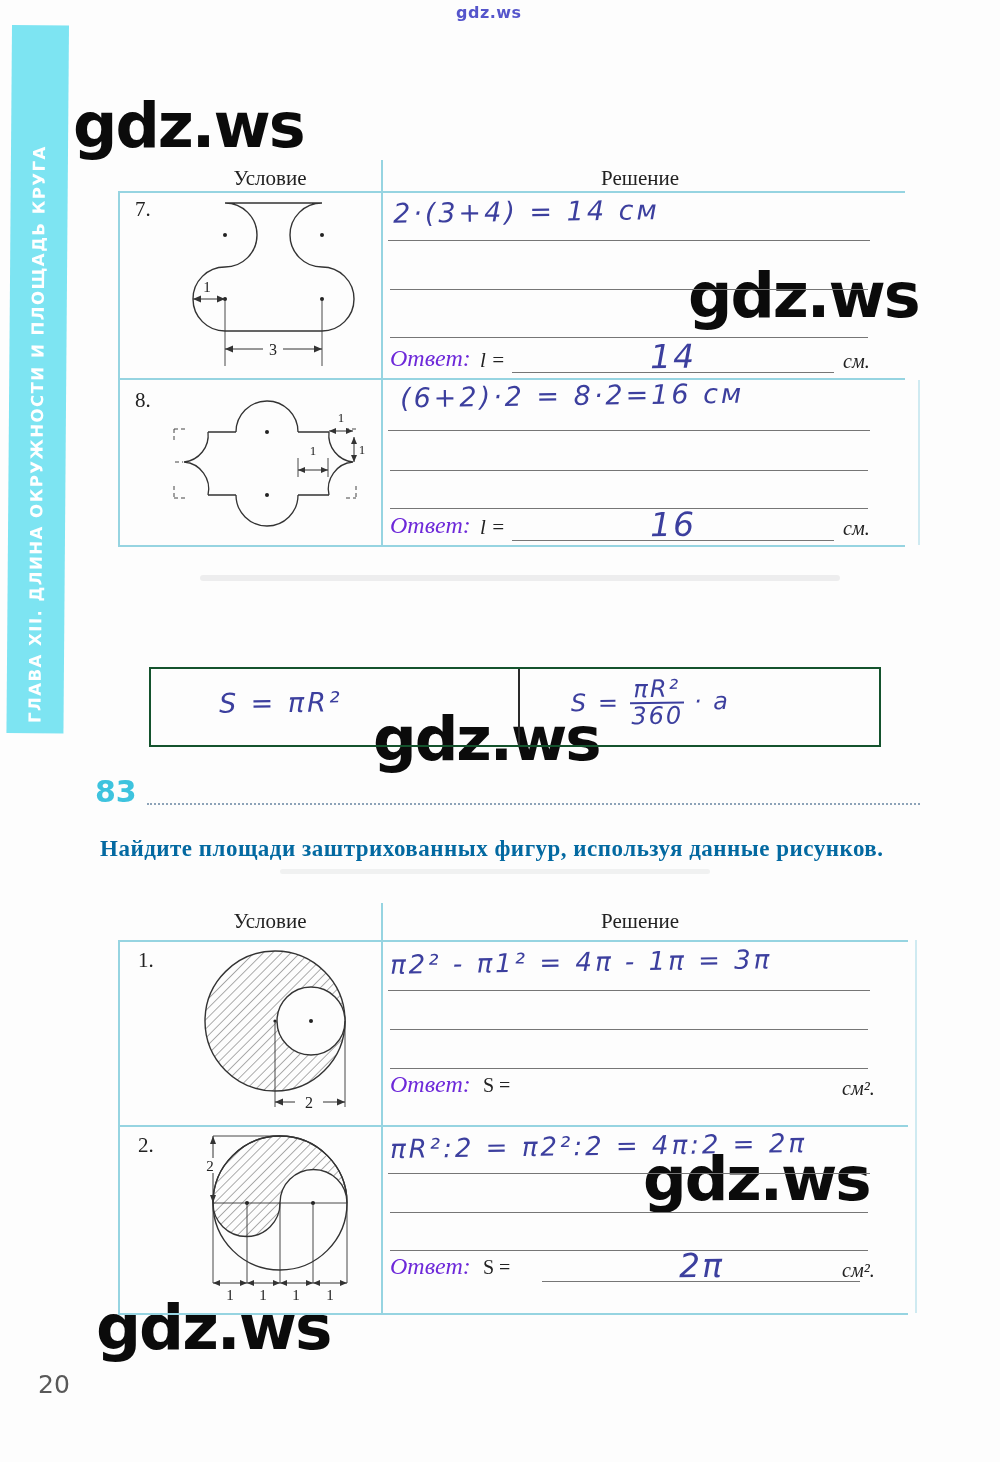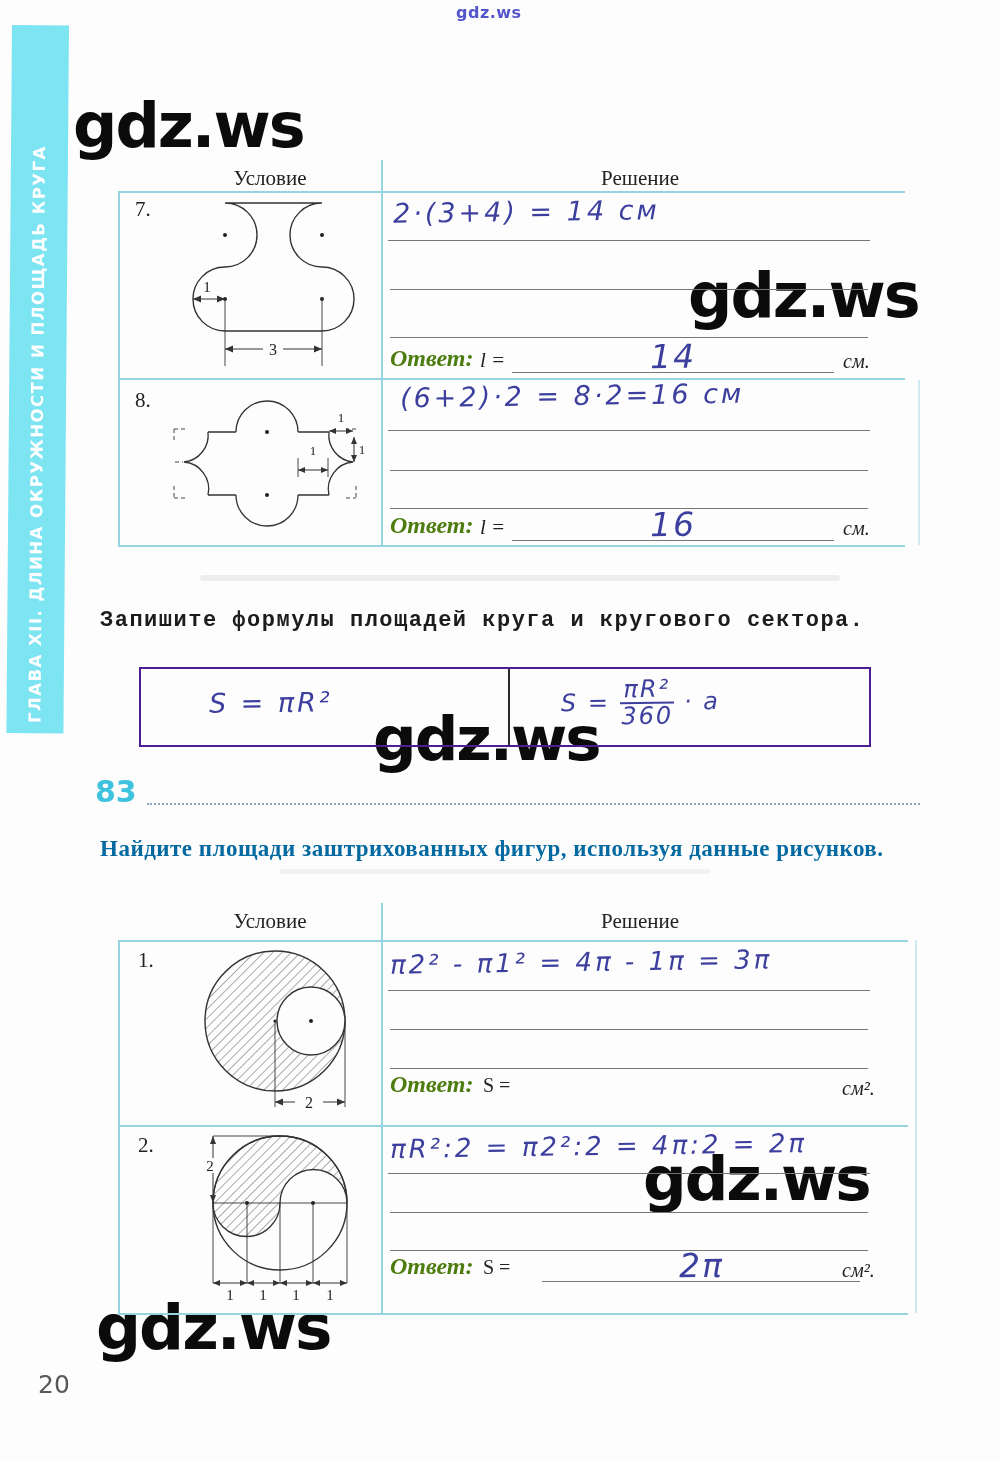--- a/index.html
+++ b/index.html
@@ -22,32 +22,32 @@
   .cyan-v{position:absolute;width:2px;background:#96d4e1;}
   .cyan-v-light{position:absolute;width:2px;background:#cfeaf1;}
   .gline{position:absolute;height:1px;background:#767676;}
   
   .thead{position:absolute;font-size:21px;color:#222;text-align:center;}
   .rownum{position:absolute;font-size:21px;color:#222;}
   .prompt-mono{position:absolute;font-family:"Liberation Mono",monospace;font-weight:700;
       font-size:22px;letter-spacing:1.5px;color:#1c1c1c;white-space:nowrap;}
   .prompt-serif{position:absolute;font-family:"Liberation Serif",serif;font-weight:700;
       font-size:23px;letter-spacing:0.5px;color:#0369a1;white-space:nowrap;}
-  .otvet{position:absolute;font-weight:700;font-style:italic;font-size:24px;color:#4d7c0f;}
+  .otvet{position:absolute;font-weight:400;font-style:italic;font-size:24px;color:#6d28d9;}
   .ansvar{position:absolute;font-style:italic;font-size:21px;color:#222;}
   .unit{position:absolute;font-style:italic;font-size:20px;color:#222;}
   
   .hw{font-family:"DejaVu Sans",sans-serif;font-style:italic;color:#3c3f9e;
       letter-spacing:3px;white-space:nowrap;display:inline-block;transform:rotate(-0.8deg);}
   .hw-line{position:absolute;font-size:27px;}
   .ans-underline{position:absolute;border-bottom:1px solid #767676;display:flex;
       align-items:flex-end;justify-content:center;}
   .ans-underline .hw{font-size:33px;letter-spacing:2px;line-height:0.9;}
   
-  .fbox{position:absolute;left:139px;top:667px;width:728px;height:76px;border:2px solid #4c1d95;}
+  .fbox{position:absolute;left:149px;top:667px;width:728px;height:76px;border:2px solid #14532d;}
   .fbox .divider{position:absolute;left:367px;top:0;bottom:0;width:2px;background:#2a2a2a;}
   .frac{display:inline-flex;flex-direction:column;text-align:center;vertical-align:middle;
         line-height:1.05;}
   .frac .num{border-bottom:2px solid #3c3f9e;padding:0 4px;}
   
   .sec-num{position:absolute;font-family:"DejaVu Sans",sans-serif;font-weight:700;font-size:30px;
       color:#3ec3de;line-height:1;}
   .dotline{position:absolute;border-bottom:2px dotted #8da3b8;height:20px;}
   .pagenum{position:absolute;font-family:"DejaVu Sans",sans-serif;font-size:25px;color:#595959;}
   .smudge{position:absolute;background:#c4c7c9;border-radius:4px;}
@@ -152,21 +152,20 @@
 
   <div class="otvet" style="left:390px;top:512px;">Ответ:</div>
   <div class="ansvar" style="left:480px;top:515px;">l =</div>
   <div class="ans-underline" style="left:512px;top:496px;width:322px;height:44px;">
     <span class="hw">16</span>
   </div>
   <div class="unit" style="left:843px;top:517px;">см.</div>
 
   <div class="smudge" style="left:200px;top:575px;width:640px;height:6px;opacity:.28;"></div>
 
-  <div class="prompt-mono" style="left:100px;top:608px;">Запишите формулы площадей круга и кругового сектора.</div>
 
   <div class="fbox">
     <div class="divider"></div>
     <div style="position:absolute;left:68px;top:18px;">
       <span class="hw" style="font-size:27px;">S = πR²</span>
     </div>
     <div style="position:absolute;left:420px;top:8px;">
       <span class="hw" style="font-size:24px;letter-spacing:2px;">
         <span>S =</span>
         <span class="frac">

